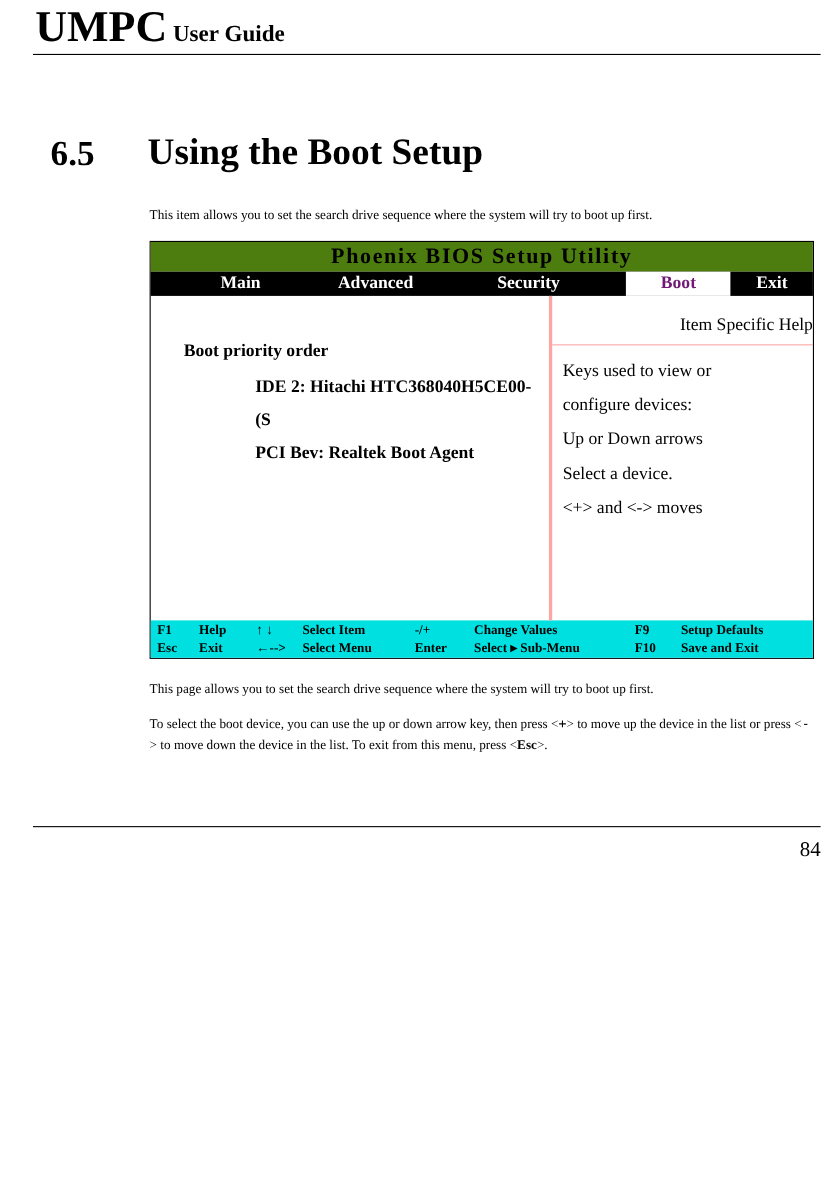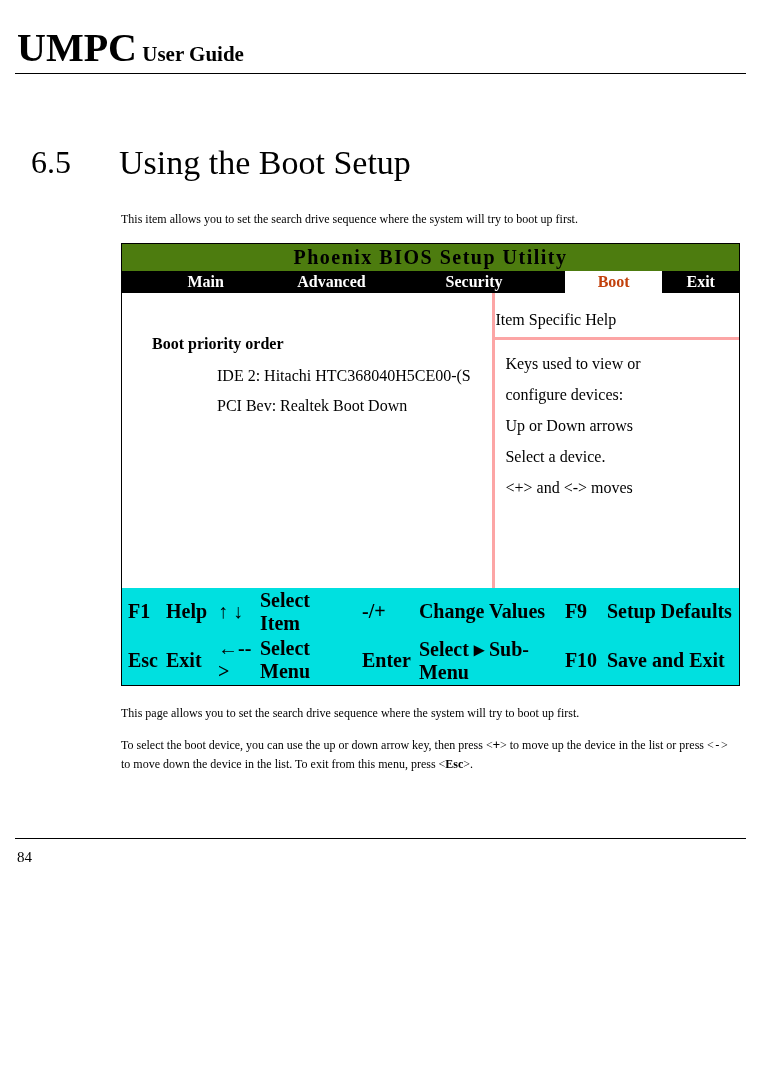--- a/index.html
+++ b/index.html
@@ -4,45 +4,45 @@
   <style>
     body {
       font-family: Georgia, 'Times New Roman', serif;
       margin: 0;
       padding: 0;
       background: #fff;
       color: #000;
       width: 761px;
     }
     .page {
-      padding: 0 15px 20px 15px;
-      margin-top: 24px;
+      padding: 0 15px 20px 30px;
     }
     .header-line {
       border-bottom: 1.5px solid #000;
       margin-bottom: 40px;
       padding-bottom: 2px;
       padding-left: 2px;
     }
     .header-main {
       font-family: Garamond, Georgia, serif;
       font-size: 40px;
       font-weight: bold;
       letter-spacing: 0px;
     }
     .header-sub {
       font-family: Garamond, Georgia, serif;
       font-size: 21px;
       font-weight: bold;
     }
     .section-row {
       display: flex;
-      align-items: flex-start;
+      align-items: flex-end;
       margin-bottom: 28px;
       margin-top: 70px;
+      font-weight: bold;
     }
     .section-num {
       font-family: Garamond, Georgia, serif;
       font-size: 32px;
       width: 88px;
       padding-left: 16px;
     }
     .section-title {
       font-family: Garamond, Georgia, serif;
       font-size: 34px;
@@ -81,21 +81,21 @@
       padding: 2px 0;
     }
     .tab-spacer { width: 30px; }
     .tab-main { width: 115px; }
     .tab-adv { width: 148px; }
     .tab-sec { width: 150px; }
     .tab-gap { width: 20px; }
     .tab-boot {
       width: 102px;
       background: #fff;
-      color: #c2410c;
+      color: #701a75;
     }
     .tab-exit { width: 80px; }
     .bios-body {
       display: flex;
       min-height: 295px;
     }
     .bios-left {
       flex: 1.48;
       border-right: 3px solid #fca5a5;
       padding: 0 10px 0 0;
@@ -112,53 +112,55 @@
     }
     .boot-order-label {
       font-weight: bold;
       padding-left: 30px;
       margin-top: 18px;
       margin-bottom: 8px;
     }
     .boot-item {
       padding-left: 95px;
       line-height: 1.9;
+      font-weight: bold;
     }
     .help-header {
-      text-align: left;
-      border-bottom: 3px solid #fca5a5;
+      text-align: right;
+      border-bottom: 1px solid #fca5a5;
       padding: 18px 0 8px 0;
     }
     .help-body {
       padding: 8px 10px 8px 10px;
       line-height: 1.95;
     }
     .bios-footer {
       background: #00e0e0;
       font-family: 'Times New Roman', serif;
-      font-size: 20px;
+      font-size: 12px;
       font-weight: bold;
     }
     .bios-footer table {
       width: 100%;
       border-collapse: collapse;
     }
     .bios-footer td {
       padding: 1px 4px;
       vertical-align: middle;
     }
     .arrow { font-weight: bold; }
     .key-plus { font-family: monospace; }
     .footer-page {
       border-top: 1.5px solid #000;
       margin-top: 65px;
       padding-top: 10px;
       padding-left: 2px;
       font-family: 'Times New Roman', serif;
-      font-size: 15px;
+      font-size: 19px;
+      text-align: right;
     }
   </style>
 </head>
 <body>
 
 <div class="page">
 
   <div class="header-line">
     <span class="header-main">UMPC</span><span class="header-sub"> User Guide</span>
   </div>
@@ -180,21 +182,21 @@
       <div class="tab tab-gap"></div>
       <div class="tab tab-boot">Boot</div>
       <div class="tab tab-exit">Exit</div>
     </div>
 
     <div class="bios-body">
       <div class="bios-left">
         <div class="whitebar"></div>
         <div class="boot-order-label">Boot priority order</div>
         <div class="boot-item">IDE 2: Hitachi HTC368040H5CE00-(S</div>
-        <div class="boot-item">PCI Bev: Realtek Boot Down</div>
+        <div class="boot-item">PCI Bev: Realtek Boot Agent</div>
       </div>
       <div class="bios-right">
         <div class="help-header">Item Specific Help</div>
         <div class="help-body">
           <div>Keys used to view or</div>
           <div>configure devices:</div>
           <div>Up or Down arrows</div>
           <div>Select a device.</div>
           <div></div>
           <div>&lt;+&gt; and &lt;-&gt; moves</div>

